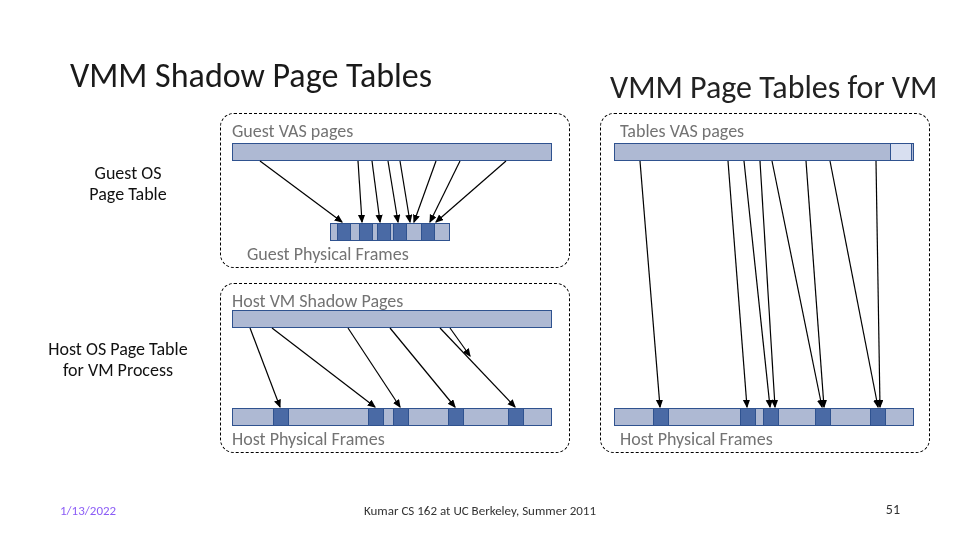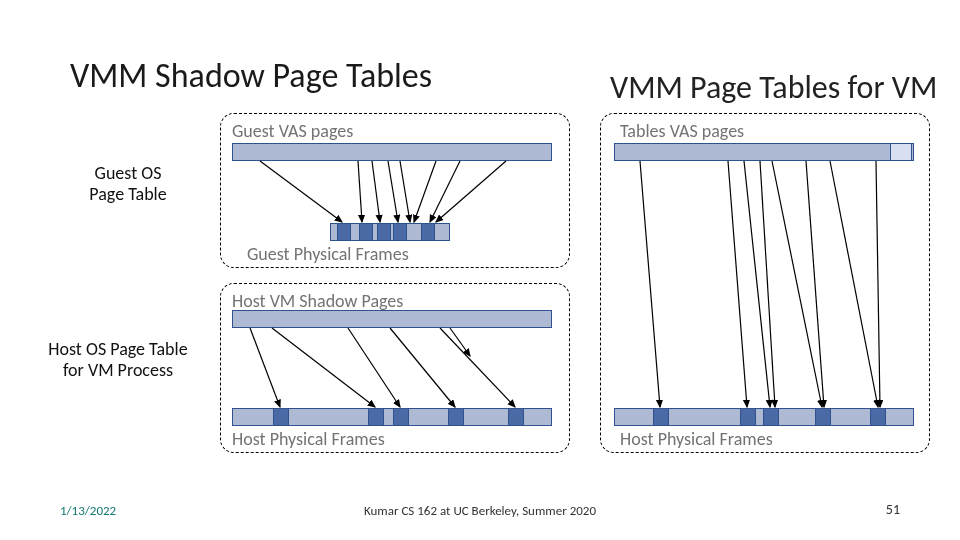--- a/index.html
+++ b/index.html
@@ -38,21 +38,21 @@
   .small-label {
     position: absolute;
     font-size: 18px;
     color: #737373;
   }
   .footer-date {
     position: absolute;
     left: 60px;
     bottom: 22px;
     font-size: 13px;
-    color: #0f766e;
+    color: #8b5cf6;
   }
   .footer-center {
     position: absolute;
     width: 960px;
     text-align: center;
     bottom: 22px;
     font-size: 13px;
     color: #333;
   }
   .footer-num {
@@ -173,14 +173,14 @@
   <line x1="728" y1="161" x2="747" y2="407" marker-end="url(#ah)"></line>
   <line x1="744" y1="161" x2="770" y2="407" marker-end="url(#ah)"></line>
   <line x1="760" y1="161" x2="775" y2="407" marker-end="url(#ah)"></line>
   <line x1="772" y1="161" x2="822" y2="407" marker-end="url(#ah)"></line>
   <line x1="806" y1="161" x2="824" y2="407" marker-end="url(#ah)"></line>
   <line x1="830" y1="161" x2="878" y2="407" marker-end="url(#ah)"></line>
   <line x1="876" y1="161" x2="880" y2="407" marker-end="url(#ah)"></line>
 </svg>
 
 <div class="footer-date">1/13/2022</div>
-<div class="footer-center">Kumar CS 162 at UC Berkeley, Summer 2020</div>
+<div class="footer-center">Kumar CS 162 at UC Berkeley, Summer 2011</div>
 <div class="footer-num">51</div>
 
 </body></html>

